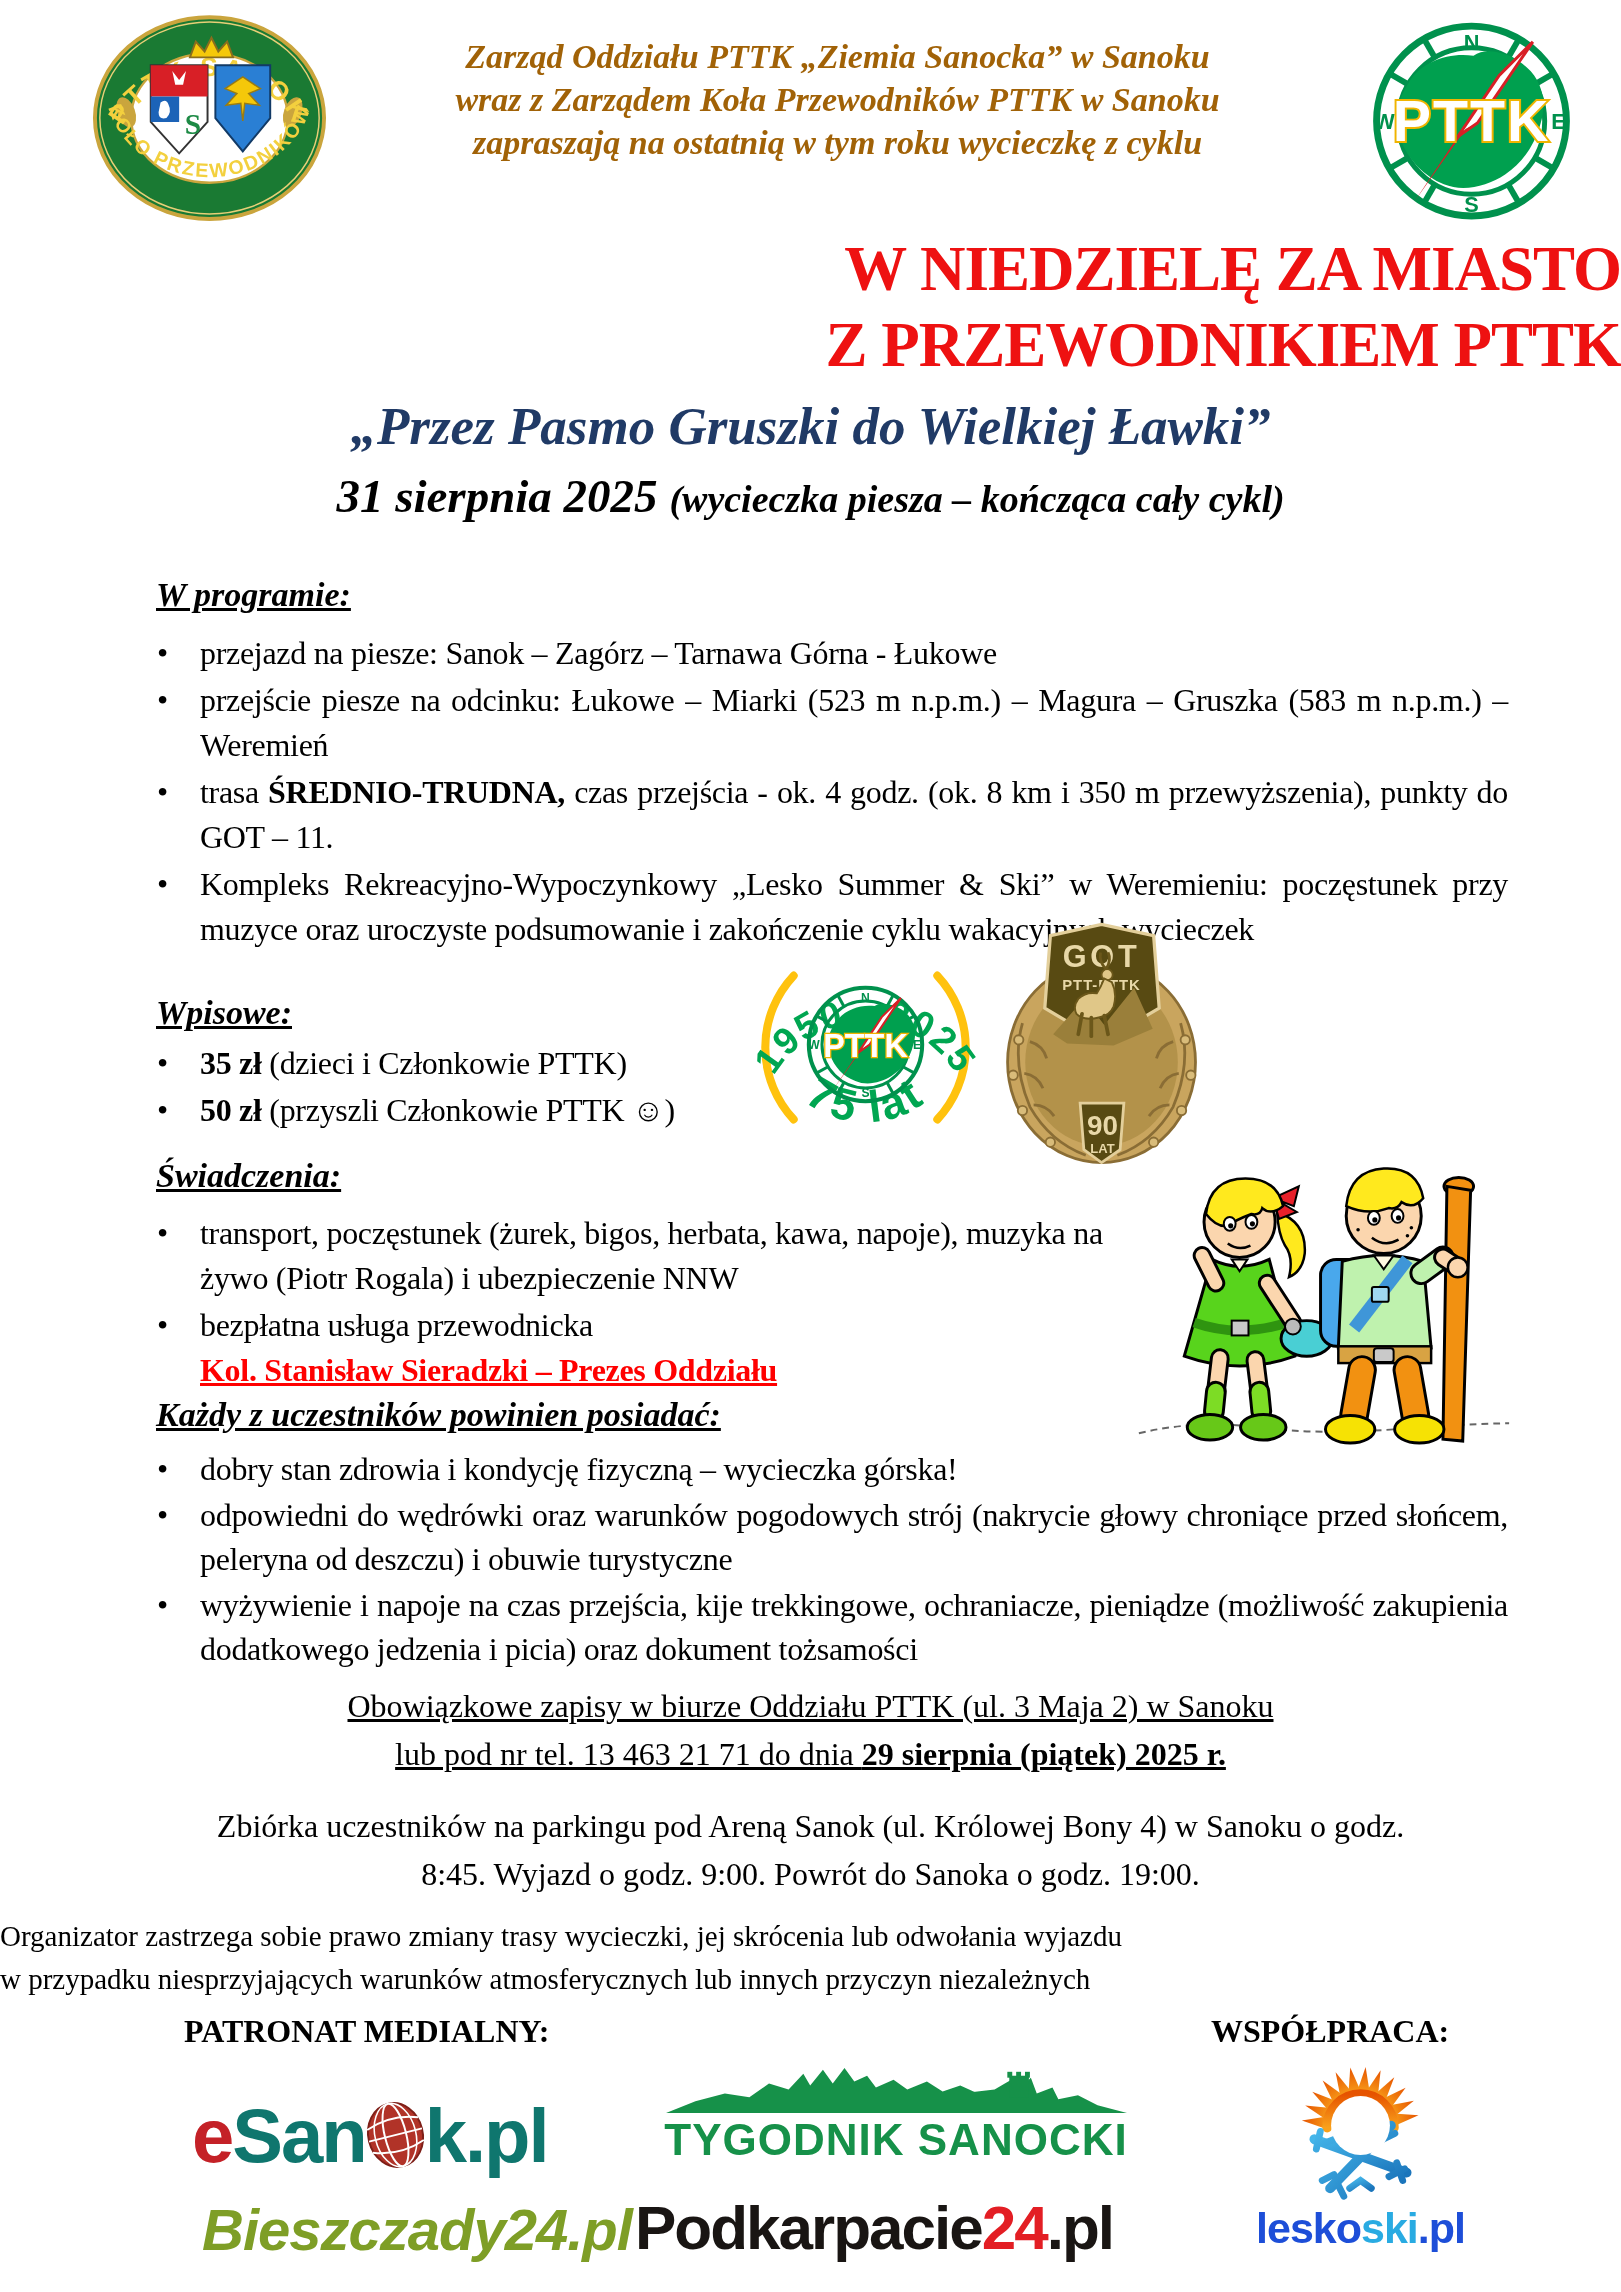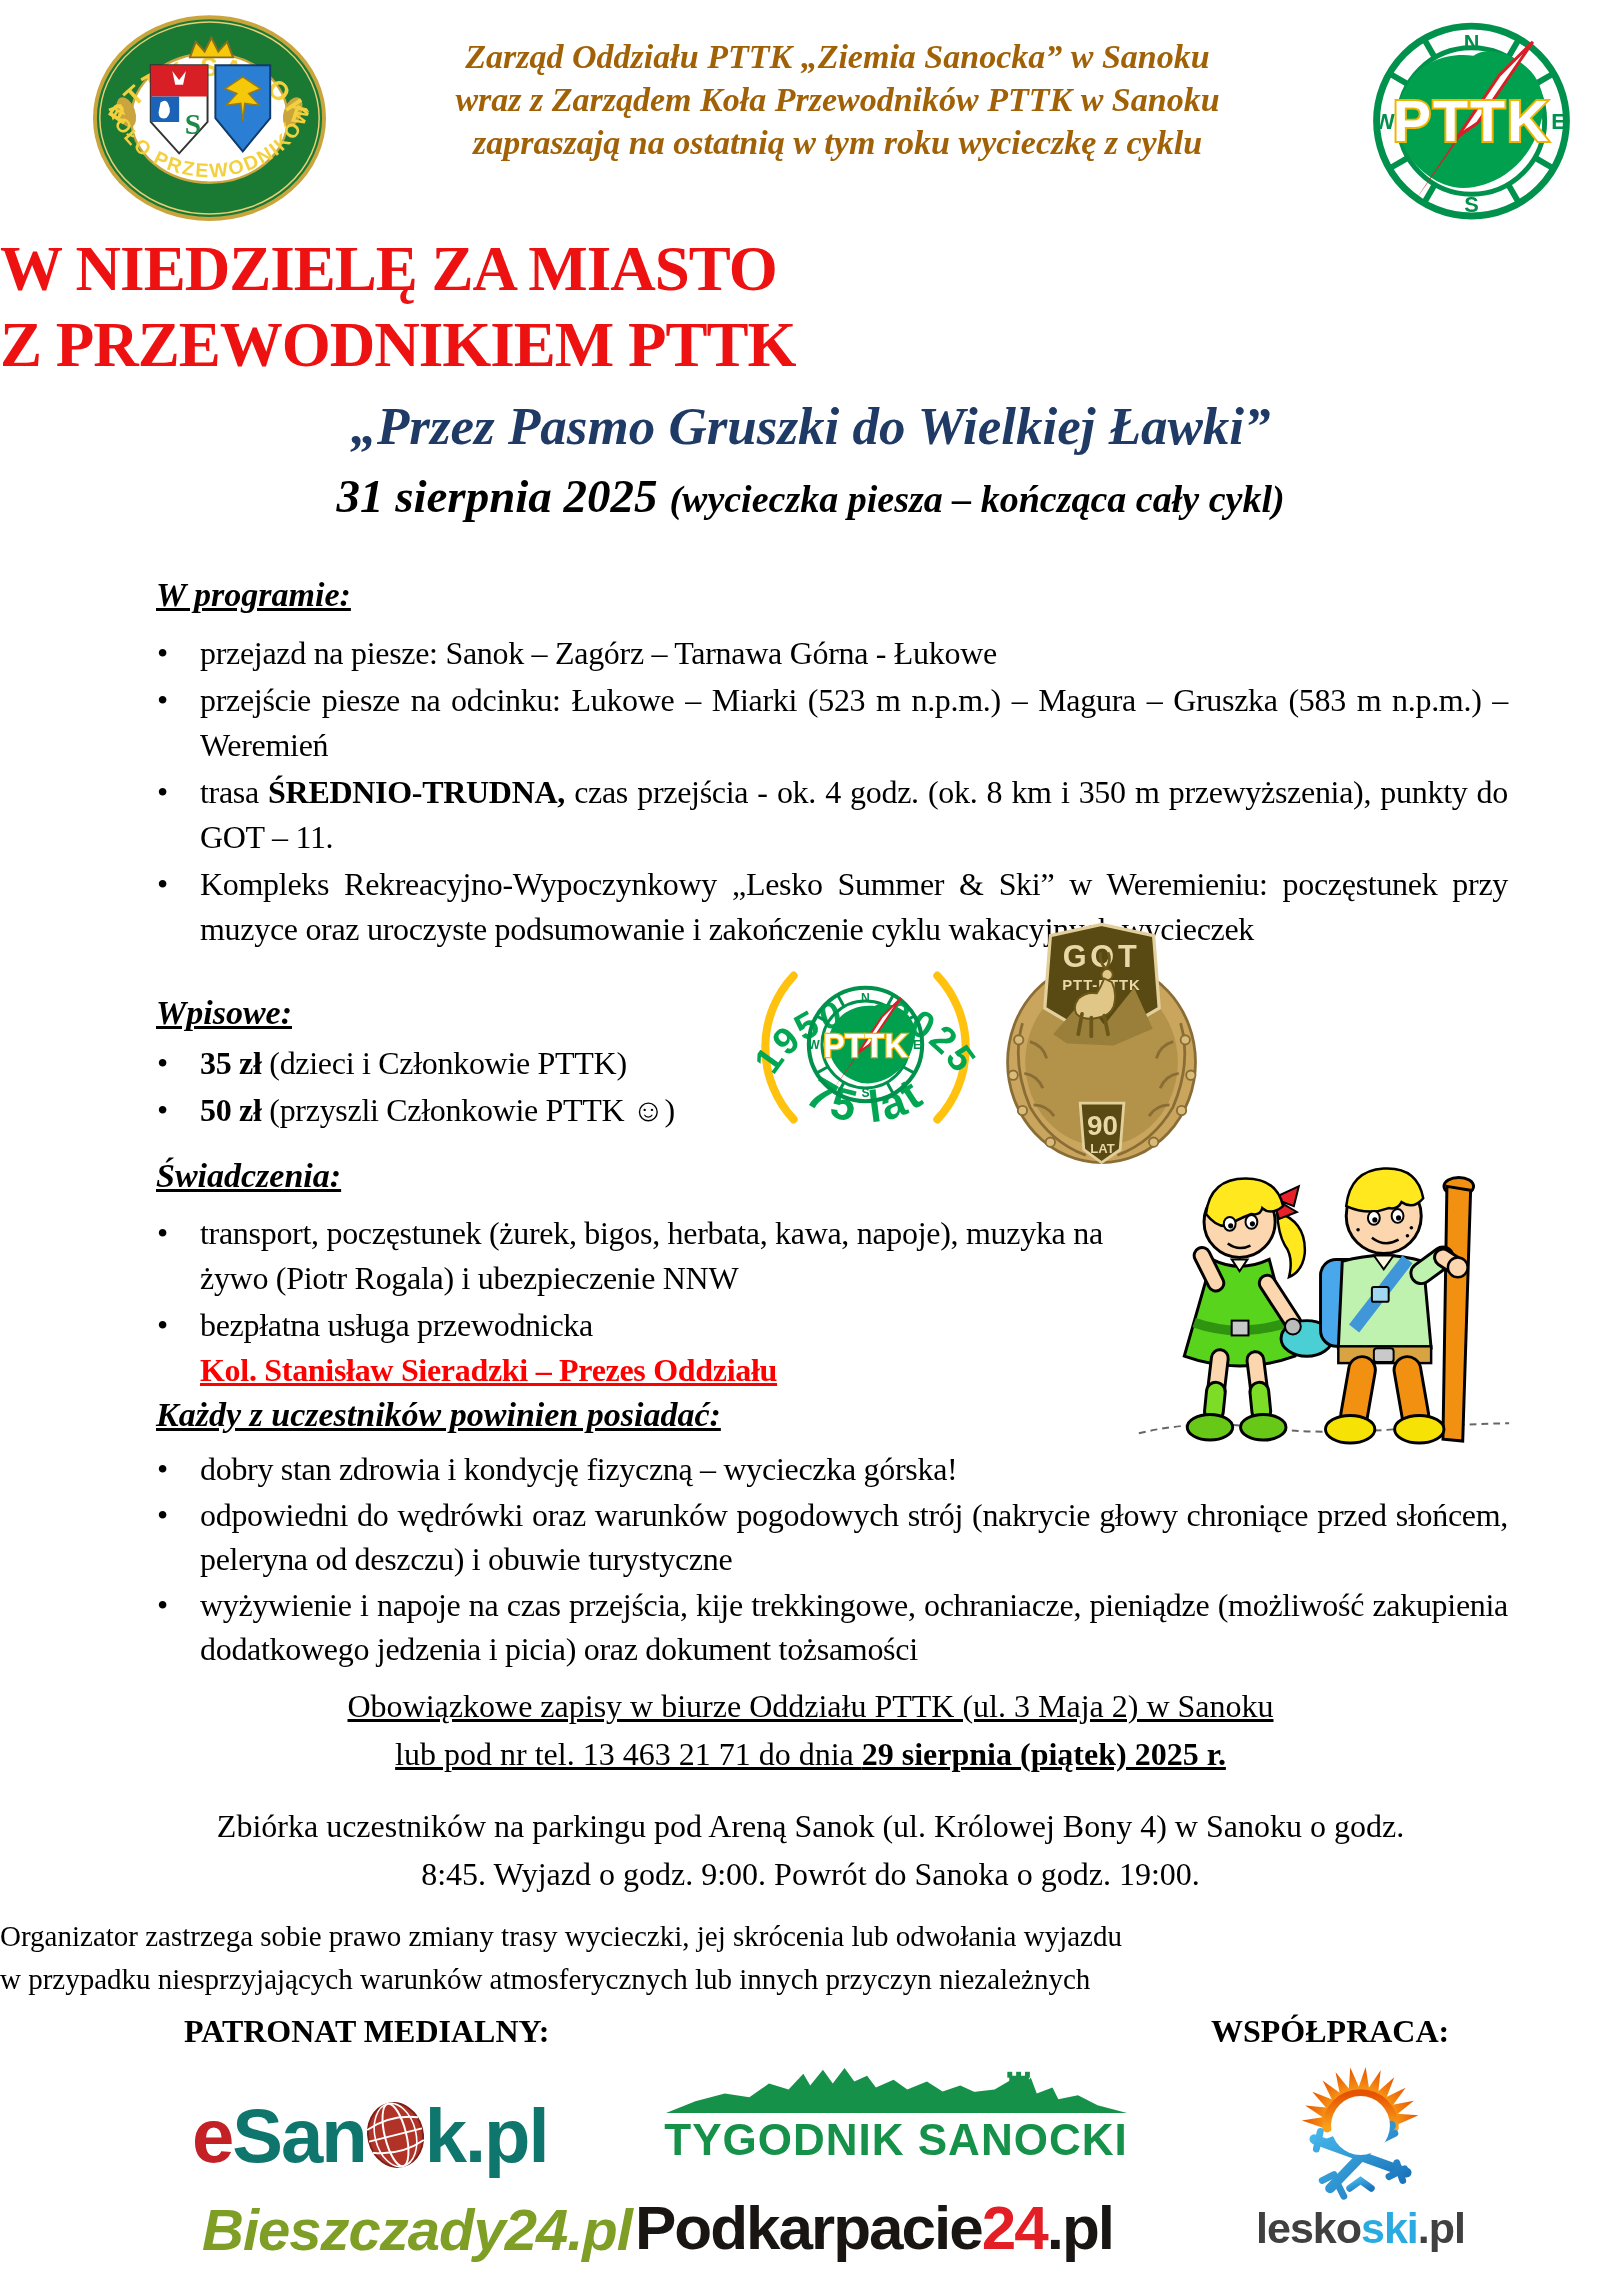--- a/index.html
+++ b/index.html
@@ -3,21 +3,21 @@
 <meta charset="utf-8">
 <style>
   html,body{margin:0;padding:0;background:#888;}
   .page{position:relative;width:1621px;height:2293px;background:#ffffff;overflow:hidden;
         font-family:"Liberation Serif",serif;color:#000;margin:0 auto;}
   .abs{position:absolute;}
 
   
   #hdr-text{left:323px;top:35px;width:1029px;text-align:center;color:#a16207;
             font-weight:bold;font-style:italic;font-size:34px;line-height:43px;}
-  #title{left:0;top:231px;width:1621px;text-align:left;color:#ee1111;
+  #title{left:0;top:231px;width:1621px;text-align:right;color:#ee1111;
          font-weight:bold;font-size:63px;line-height:76px;letter-spacing:-1px;}
   #subtitle{left:0;top:396px;width:1621px;text-align:center;color:#203a66;
             font-weight:bold;font-style:italic;font-size:53px;}
   #dateline{left:0;top:469px;width:1621px;text-align:center;}
   .date-b{font-weight:bold;font-style:italic;font-size:47px;}
   .date-r{font-weight:bold;font-style:italic;font-size:38px;margin-left:11.8px;text-align:right;}
 
   
   .sec-head{font-size:34px;font-weight:bold;font-style:italic;text-decoration:underline;margin-left:40px;}
   .blist{font-size:32px;line-height:45px;letter-spacing:-0.3px;}
@@ -51,21 +51,21 @@
   #tygodnik .tyg-text{font-family:"Liberation Sans",sans-serif;font-weight:bold;font-size:44px;
                       color:#169149;letter-spacing:1px;margin-top:-3.9px;}
   #bieszczady{left:202px;top:2196px;font-family:"Liberation Sans",sans-serif;
               font-weight:bold;font-style:italic;font-size:58px;color:#7e9e26;letter-spacing:-1px;}
   #podkarpacie{left:635px;top:2192px;font-family:"Liberation Sans",sans-serif;
                font-weight:bold;font-size:62px;color:#191513;letter-spacing:-2px;}
   #podkarpacie .red{color:#e31e24;}
   #leskoski{left:1245px;top:2049px;width:231px;text-align:center;}
   #leskoski .lsk-text{font-family:"Liberation Sans",sans-serif;font-weight:bold;font-size:43px;
                       letter-spacing:-1px;margin-top:-5.9px;}
-  #leskoski .gray{color:#404040;}
+  #leskoski .gray{color:#1d4ed8;}
   #leskoski .blue{color:#29abe2;}
 </style>
 </head>
 <body>
 
 <div class="page">
 
   <svg class="abs" style="left:92px;top:13.7px;" width="235" height="214" viewBox="0 0 240 218">
     <ellipse cx="120" cy="106" rx="117" ry="103" fill="#1a7a33" stroke="#caa53d" stroke-width="4"></ellipse>
     <ellipse cx="120" cy="106" rx="112" ry="98" fill="none" stroke="#e8cf77" stroke-width="1.5"></ellipse>

